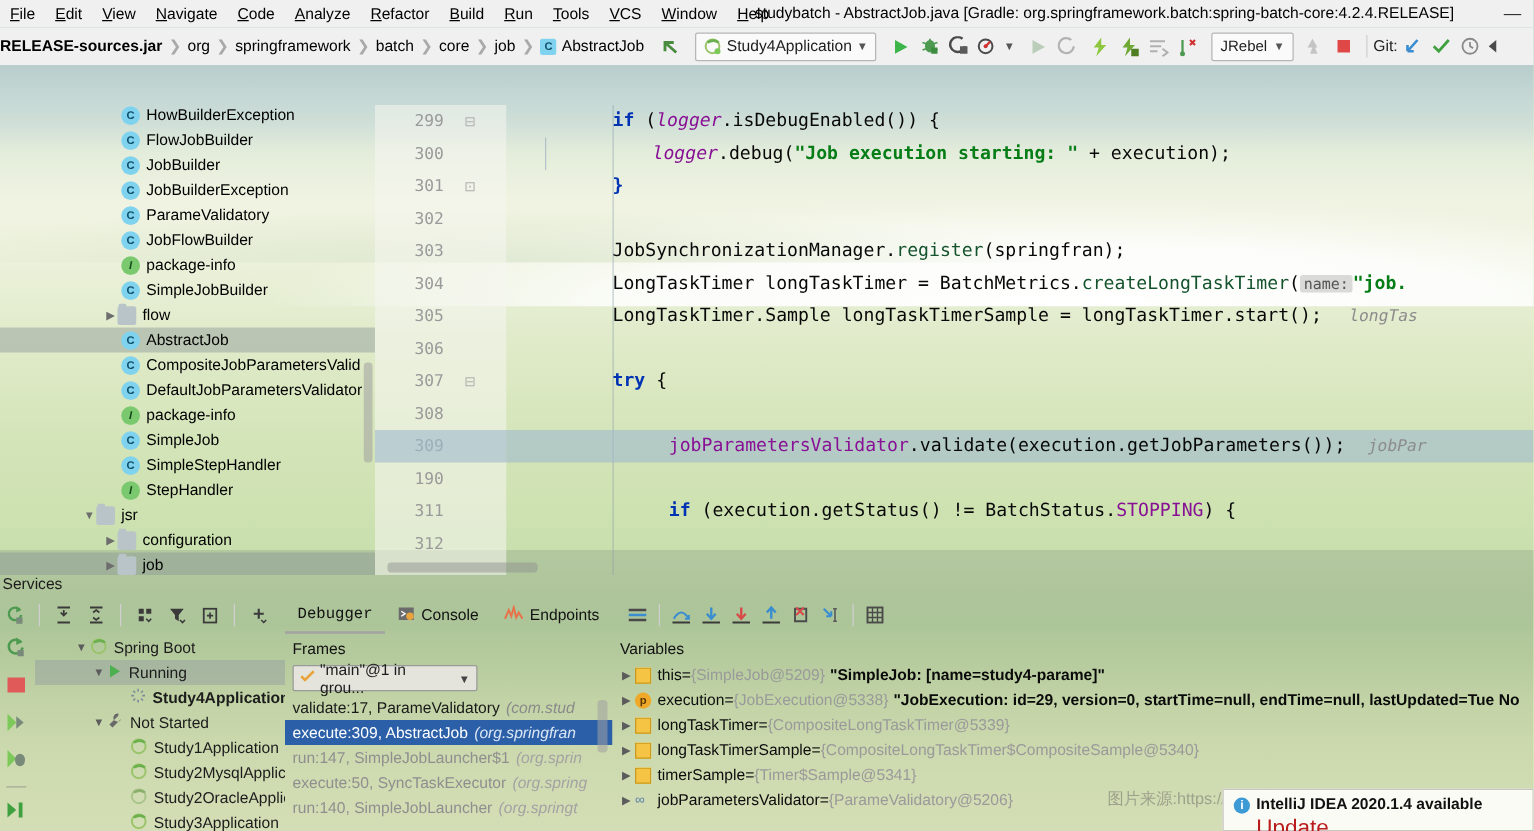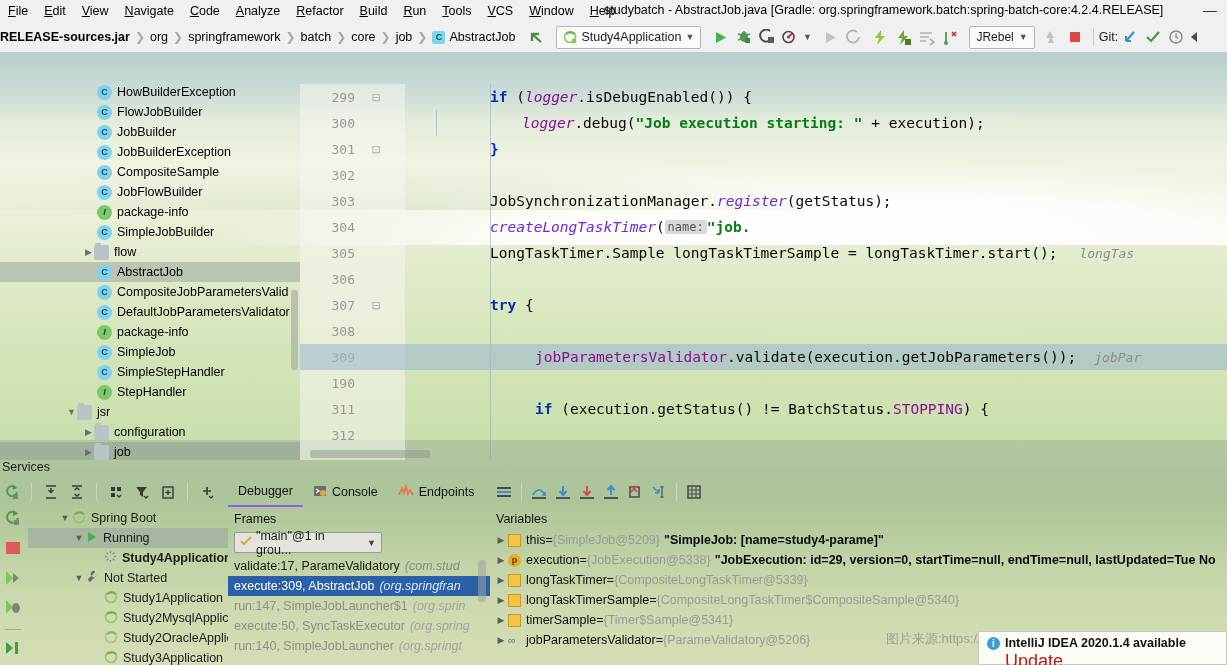--- a/index.html
+++ b/index.html
@@ -87,34 +87,34 @@
   .lnrow{height:26px;display:flex;align-items:center;}
   .lnum{width:55px;text-align:right;padding-right:6px;color:#9a9a9a;font-family:"DejaVu Sans Mono",monospace;font-size:13px;}
   .fold{width:30px;text-align:center;color:#b0b0b0;font-size:11px;}
   .coderow{position:absolute;left:105px;right:0;height:26px;display:flex;align-items:center;
            font-family:"DejaVu Sans Mono",monospace;font-size:14.5px;white-space:pre;}
   .coderow.cur{background:rgba(160,185,205,.62);}
   .kw{color:#0033b3;font-weight:bold;}
   .fld{color:#871094;font-style:italic;}
   .fldb{color:#871094;}
   .str{color:#067d17;font-weight:bold;}
-  .mth{color:#6d28d9;font-style:italic;}
+  .mth{color:#14532d;}
   .sta{color:#871094;}
   .pln{color:#080808;}
   .hint{color:#8c8c8c;font-style:italic;font-size:13px;}
   .pbadge{background:rgba(190,190,190,.55);color:#555;border-radius:2px;padding:0 3px;font-size:12px;font-style:normal;}
   #curline-strip{position:absolute;left:0;top:0;width:105px;height:26px;background:rgba(160,185,205,.62);}
   #vguide{position:absolute;width:1px;top:0;bottom:0;background:rgba(140,160,170,.5);}
 
   
   #svclabel{position:absolute;left:0;top:460px;width:1227px;height:18px;font-size:12.5px;padding-left:2px;z-index:14;}
   #svctb{position:absolute;left:0;top:478px;width:228px;height:28px;display:flex;align-items:center;gap:2px;z-index:14;}
   #dbgtabs{position:absolute;left:228px;top:478px;width:999px;height:28px;display:flex;align-items:center;z-index:14;}
   .dtab{display:flex;align-items:center;gap:5px;height:27px;padding:0 10px;font-size:12.5px;color:#111;}
-  .dtab.active{border-bottom:2px solid #8b5cf6;}
+  .dtab.active{border-bottom:2px solid #a3a3a3;font-family:Liberation Mono, monospace;}
   .dtbtn{width:24px;height:24px;display:flex;align-items:center;justify-content:center;}
 
   #svctree{position:absolute;left:28px;top:508px;width:200px;height:157px;overflow:hidden;z-index:13;}
   .snode{height:20px;display:flex;align-items:center;font-size:12.5px;white-space:nowrap;}
   .snode.sel{background:rgba(150,160,160,.5);}
   .snode .arr{width:14px;color:#5c5c5c;font-size:9px;text-align:center;flex:none;}
 
   #leftrail{position:absolute;left:0;top:505px;width:26px;height:160px;z-index:14;display:flex;flex-direction:column;align-items:center;gap:6px;padding-top:4px;}
 
   #framescol{position:absolute;left:228px;top:508px;width:262px;height:157px;z-index:13;overflow:hidden;}
@@ -389,21 +389,21 @@
   <div class="tnode" style="padding-left:97px;">
     <span class="ic ic-c">C</span>
     <span>JobBuilder</span>
   </div>
   <div class="tnode" style="padding-left:97px;">
     <span class="ic ic-c">C</span>
     <span>JobBuilderException</span>
   </div>
   <div class="tnode" style="padding-left:97px;">
     <span class="ic ic-c">C</span>
-    <span>CompositeSample</span>
+    <span>ParameValidatory</span>
   </div>
   <div class="tnode" style="padding-left:97px;">
     <span class="ic ic-c">C</span>
     <span>JobFlowBuilder</span>
   </div>
   <div class="tnode" style="padding-left:97px;">
     <span class="ic ic-i">I</span>
     <span>package-info</span>
   </div>
   <div class="tnode" style="padding-left:97px;">
@@ -529,24 +529,24 @@
     <span class="kw">if</span><span class="pln"> (</span><span class="fld">logger</span><span class="pln">.isDebugEnabled()) {</span>
   </div>
   <div class="coderow" style="top:26px;padding-left:117px;">
     <span class="fld">logger</span><span class="pln">.debug(</span><span class="str">"Job execution starting: "</span><span class="pln"> + execution);</span>
   </div>
   <div class="coderow" style="top:52px;padding-left:85px;">
     <span class="kw">}</span>
   </div>
   <div class="coderow" style="top:78px;padding-left:85px;"></div>
   <div class="coderow" style="top:104px;padding-left:85px;">
-    <span class="pln">JobSynchronizationManager.</span><span class="mth">register</span><span class="pln">(getStatus);</span>
+    <span class="pln">JobSynchronizationManager.</span><span class="mth">register</span><span class="pln">(springfran);</span>
   </div>
   <div class="coderow" style="top:130px;padding-left:85px;">
-    <span class="mth">createLongTaskTimer</span><span class="pln">(</span><span class="pbadge">name:</span><span class="str">"job.</span>
+    <span class="pln">LongTaskTimer longTaskTimer = BatchMetrics.</span><span class="mth">createLongTaskTimer</span><span class="pln">(</span><span class="pbadge">name:</span><span class="str">"job.</span>
   </div>
   <div class="coderow" style="top:156px;padding-left:85px;">
     <span class="pln">LongTaskTimer.Sample longTaskTimerSample = longTaskTimer.start();</span><span class="hint" style="margin-left:22px;">longTas</span>
   </div>
   <div class="coderow" style="top:208px;padding-left:85px;">
     <span class="kw">try</span><span class="pln"> {</span>
   </div>
   <div class="coderow" style="top:234px;padding-left:85px;"></div>
   <div class="coderow cur" style="top:260px;padding-left:130px;">
     <span class="fldb">jobParametersValidator</span><span class="pln">.validate(execution.getJobParameters());</span><span class="hint" style="margin-left:18px;">jobPar</span>

